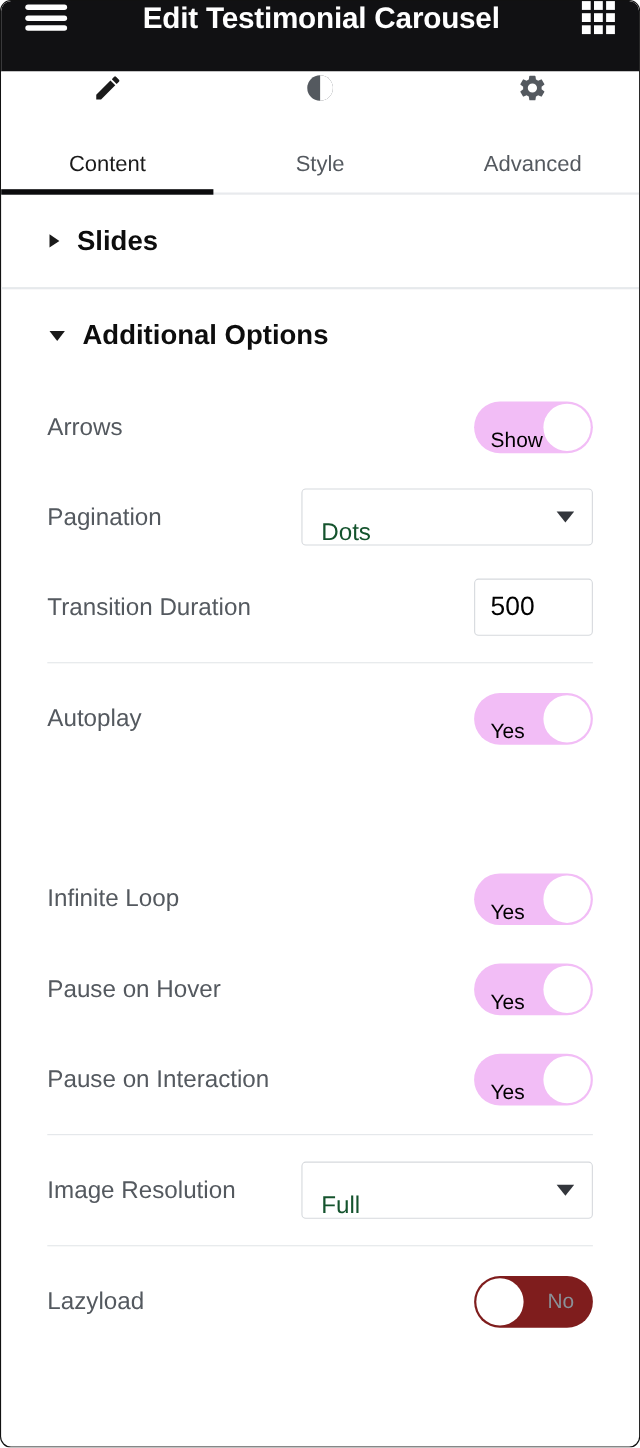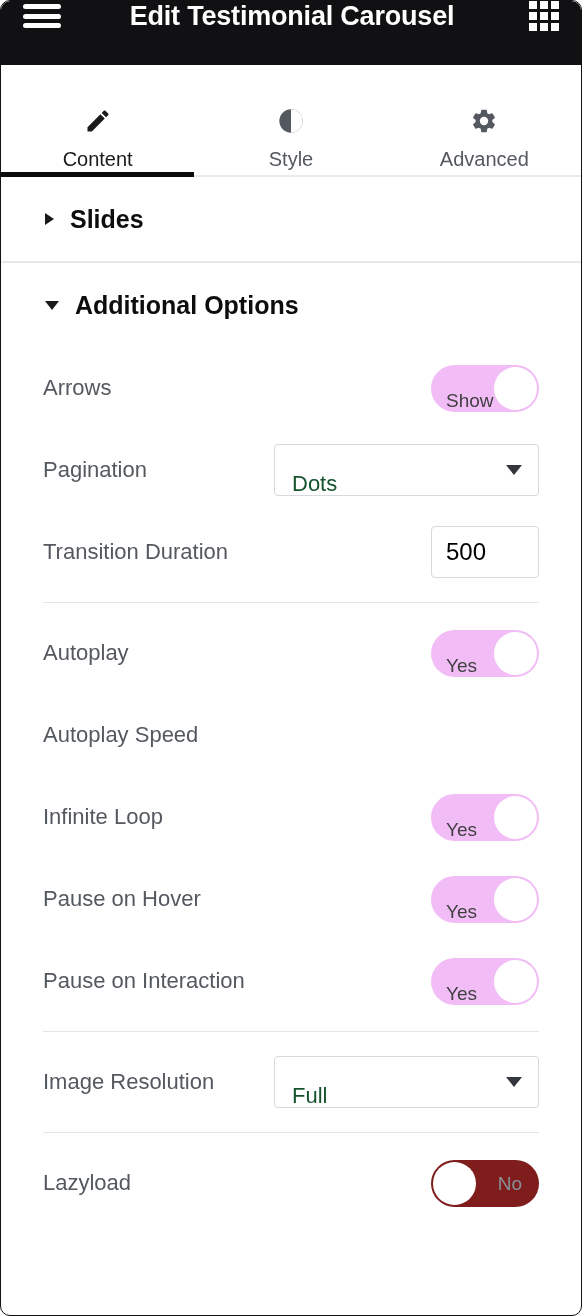--- a/index.html
+++ b/index.html
@@ -87,25 +87,25 @@
     position: absolute;
     left: 0; right: 0; bottom: 0;
     height: 2px;
     background: #e8eaed;
   }
   .tab {
     flex: 1 1 0;
     display: flex;
     flex-direction: column;
     align-items: center;
-    justify-content: flex-end;
+    justify-content: space-between;
     gap: 12px;
     cursor: pointer;
     position: relative;
-    padding-bottom: 6px;
+    padding-bottom: 16px;
   }
   .tab .tab-label {
     font-size: 20px;
     color: #54595f;
   }
   .tab.active .tab-label {
     color: #1a1a1a;
   }
   .tab.active::after {
     content: "";
@@ -207,21 +207,21 @@
     position: absolute;
     top: 2px;
   }
   .toggle.on .knob { right: 2px; }
   .toggle.off .knob { left: 2px; }
   .toggle .state {
     font-size: 19px;
     line-height: 1;
   }
   .toggle.on .state {
-    color: #404040;
+    color: #000000;
     padding-left: 15px;
     margin-top: 25px;
   }
   .toggle.off .state {
     color: #8a9097;
     padding-right: 17px;
   }
 
   
   .select {
@@ -366,21 +366,20 @@
 
     <div class="row">
       <span class="row-label">Autoplay</span>
       <div class="toggle on">
         <span class="state">Yes</span>
         <span class="knob"></span>
       </div>
     </div>
 
     <div class="row">
-      <span class="row-label">Autoplay Speed</span>
     </div>
 
     <div class="row">
       <span class="row-label">Infinite Loop</span>
       <div class="toggle on">
         <span class="state">Yes</span>
         <span class="knob"></span>
       </div>
     </div>
 

